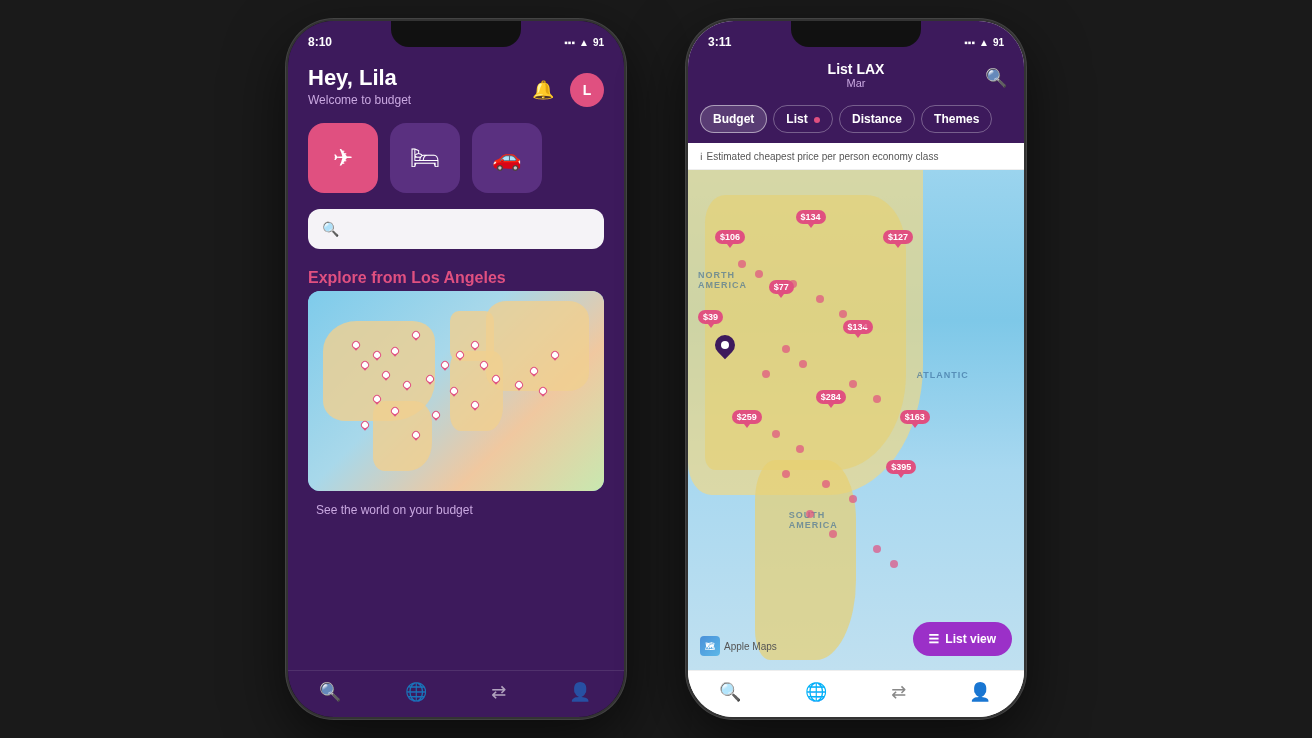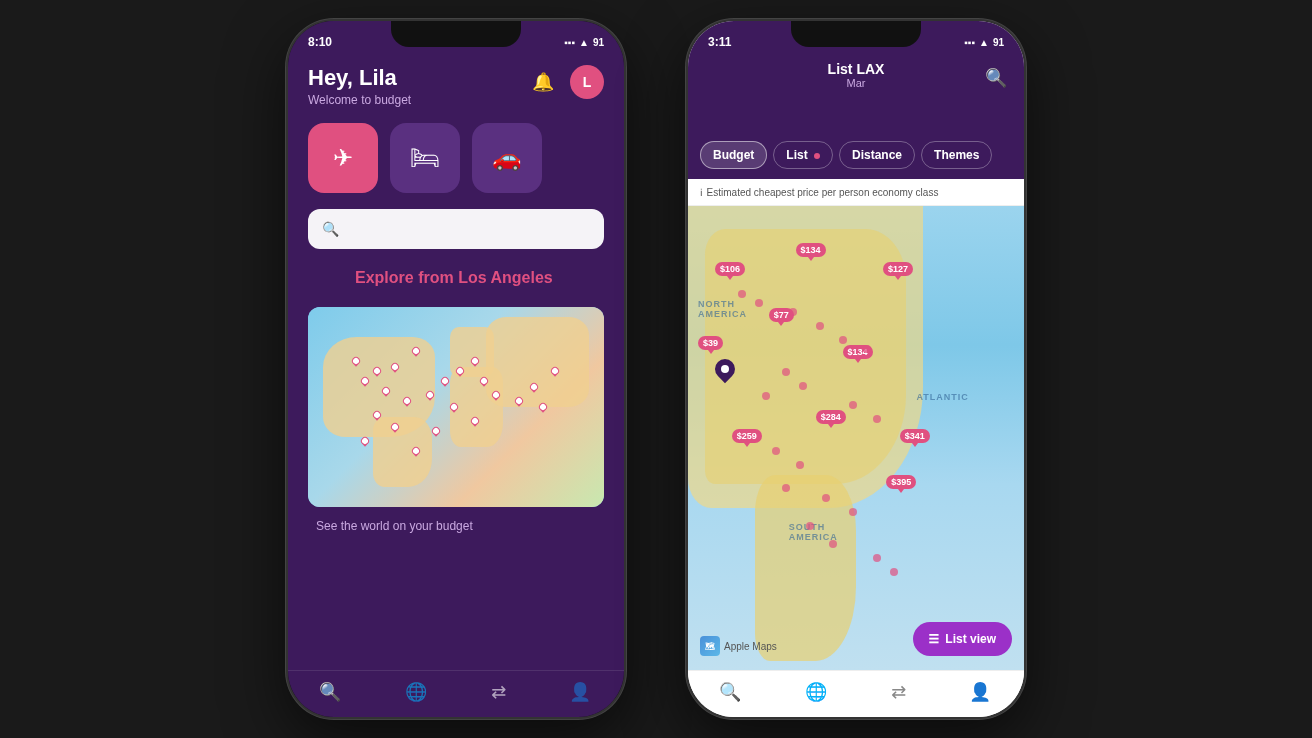--- a/index.html
+++ b/index.html
@@ -59,21 +59,21 @@
       display: flex;
       flex-direction: column;
     }
     .phone1 .status-bar { background: #3d1a5c; }
 
     
     .phone1-header {
       padding: 8px 20px 12px;
       display: flex;
       justify-content: space-between;
-      align-items: flex-start;
+      align-items: flex-end;
     }
     .phone1-title h1 { font-size: 22px; font-weight: 700; color: #fff; }
     .phone1-title p { font-size: 12px; color: #c9a8e0; margin-top: 2px; }
     .header-icons { display: flex; align-items: center; gap: 10px; }
     .bell-icon {
       width: 32px; height: 32px;
       display: flex; align-items: center; justify-content: center;
       color: #fff; font-size: 18px;
     }
     .avatar {
@@ -111,22 +111,22 @@
       gap: 8px;
     }
     .search-bar .search-icon { color: #888; font-size: 14px; }
     .search-bar input {
       border: none; outline: none; background: transparent;
       font-size: 14px; color: #333; flex: 1;
     }
 
     
     .explore-title {
-      padding: 0 20px 20px;
-      font-size: 16px; font-weight: 700; color: #fff; margin-left: 47px;
+      padding: 0 20px 4px;
+      font-size: 16px; font-weight: 700; color: #fff;
     }
     .explore-title span { color: #e05080; }
     .map-container {
       margin: 0 20px;
       border-radius: 12px;
       overflow: hidden;
       height: 200px;
       background: #7ecbeb;
       position: relative;
     }
@@ -261,21 +261,20 @@
       gap: 6px;
       padding: 6px 12px 10px;
     }
     .filter-tab {
       padding: 6px 12px;
       border-radius: 20px;
       font-size: 12px; font-weight: 600;
       color: #fff;
       border: 1.5px solid rgba(255,255,255,0.3);
       position: relative;
-      margin-top: 36px;
     }
     .filter-tab.active {
       background: rgba(255,255,255,0.15);
       border-color: rgba(255,255,255,0.5);
     }
     .filter-tab .dot {
       width: 6px; height: 6px;
       background: #e05080;
       border-radius: 50%;
       display: inline-block;
@@ -569,21 +568,21 @@
         </div>
 
         <div class="price-pin" style="top:12%;left:8%;">$106</div>
         <div class="price-pin" style="top:8%;left:32%;">$134</div>
         <div class="price-pin" style="top:12%;left:58%;">$127</div>
         <div class="price-pin" style="top:22%;left:24%;">$77</div>
         <div class="price-pin" style="top:28%;left:3%;">$39</div>
         <div class="price-pin" style="top:30%;left:46%;">$134</div>
         <div class="price-pin" style="top:48%;left:13%;">$259</div>
         <div class="price-pin" style="top:44%;left:38%;">$284</div>
-        <div class="price-pin" style="top:48%;left:63%;">$341</div>
+        <div class="price-pin" style="top:48%;left:63%;">$163</div>
         <div class="price-pin" style="top:58%;left:59%;">$395</div>
 
         <div class="small-dot" style="top:18%;left:15%;"></div>
         <div class="small-dot" style="top:20%;left:20%;"></div>
         <div class="small-dot" style="top:22%;left:30%;"></div>
         <div class="small-dot" style="top:25%;left:38%;"></div>
         <div class="small-dot" style="top:28%;left:45%;"></div>
         <div class="small-dot" style="top:30%;left:52%;"></div>
         <div class="small-dot" style="top:35%;left:28%;"></div>
         <div class="small-dot" style="top:38%;left:33%;"></div>

